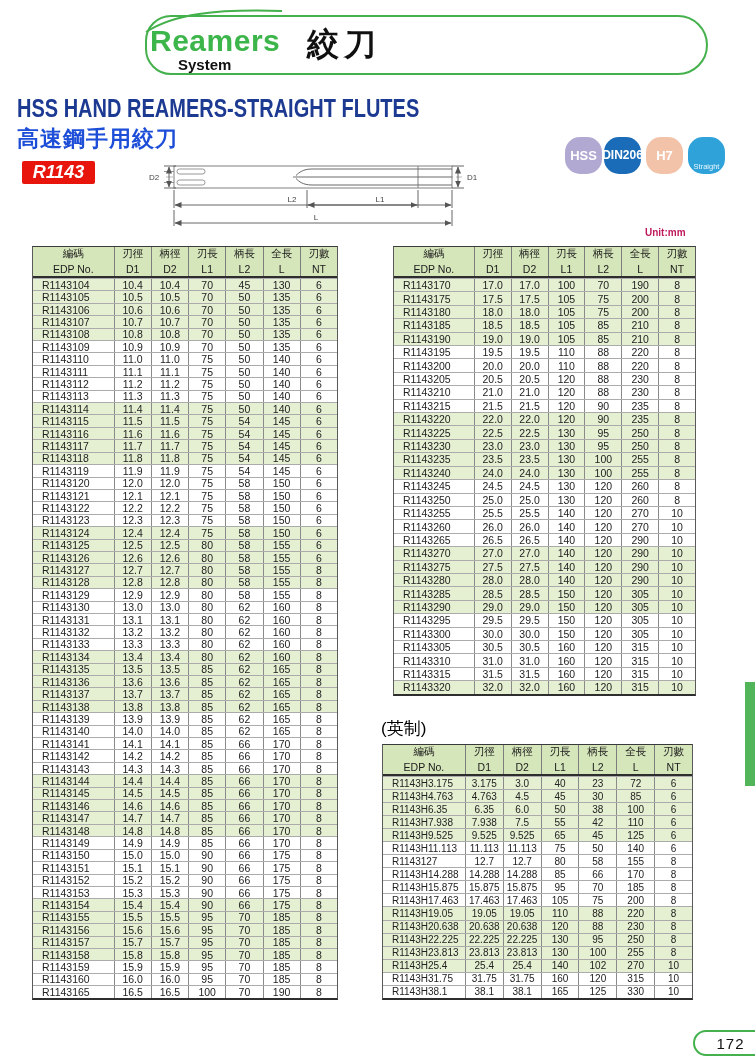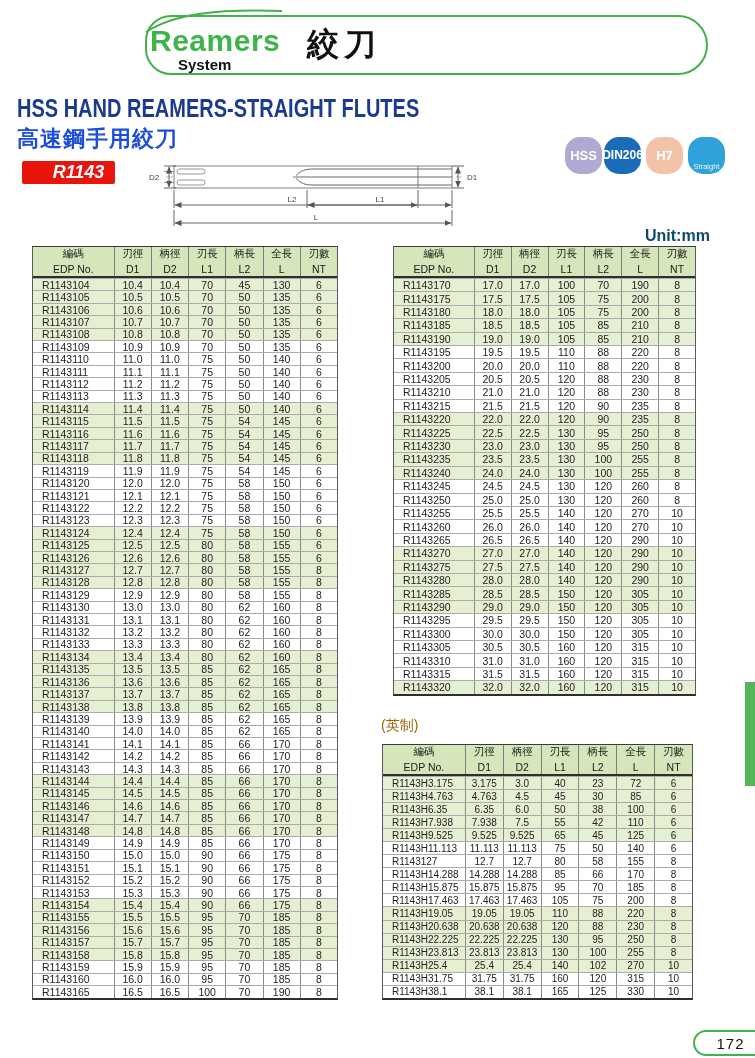--- a/index.html
+++ b/index.html
@@ -12,54 +12,54 @@
     border:2.5px solid #44b14c;border-radius:26px 30px 30px 26px;background:#fff;}
   .banner-swoosh{position:absolute;left:-3px;top:-9px;width:140px;height:28px;pointer-events:none;}
   .banner-brand{position:absolute;left:3px;top:9px;font-size:30px;font-weight:bold;color:#3cb54a;line-height:1;letter-spacing:0.5px;}
   .banner-system{position:absolute;left:5px;top:40px;font-size:15px;font-weight:bold;color:#101010;line-height:1;margin-left:26px;}
   .banner-zh{position:absolute;left:160px;top:11px;font-size:32px;font-weight:bold;color:#101010;line-height:1;letter-spacing:5px;}
   
   .title-en{position:absolute;left:17px;top:95px;font-size:25px;font-weight:bold;color:#1c3a92;
     white-space:nowrap;transform:scaleX(0.8);transform-origin:left center;line-height:1.1;}
   .title-zh{position:absolute;left:17px;top:127px;font-size:22px;font-weight:bold;color:#1d4ed8;line-height:1.1;letter-spacing:1px;}
   .model-badge{position:absolute;left:22px;top:161px;width:73px;height:23px;background:#e8150d;
-    color:#fff;font-weight:bold;font-style:italic;font-size:18px;display:flex;align-items:center;justify-content:center;border-radius:2px;padding-left:20px;}
+    color:#fff;font-weight:bold;font-style:italic;font-size:18px;display:flex;align-items:center;justify-content:center;border-radius:2px;}
   
   .diagram{position:absolute;left:140px;top:158px;width:345px;height:82px;}
   .diagram text{font-family:"Liberation Sans",sans-serif;font-size:8px;fill:#444;}
   
   .badge{position:absolute;top:137px;width:37px;height:37px;border-radius:15px;display:flex;
     align-items:center;justify-content:center;color:#fff;font-weight:bold;font-size:13px;margin-left:32px;}
   .badge-hss{left:533px;background:#b2a9d3;}
   .badge-din{left:572px;background:#1a6cb8;flex-direction:row;font-size:12px;line-height:1.1;}
   .badge-h7{left:614px;background:#f2c3a9;}
   .badge-straight{left:656px;background:#2fa3d9;}
   .straight-bars{position:absolute;left:6px;top:5px;}
   .straight-bars .bar{width:20px;height:3.4px;background:#fff;border-radius:1.5px;margin-bottom:1.8px;}
   .straight-label{position:absolute;bottom:3px;left:0;width:100%;text-align:center;font-size:7.5px;font-weight:normal;color:#eaf6fc;}
-  .unit-label{position:absolute;left:645px;top:227px;font-size:16px;font-weight:bold;color:#0c4a6e;}
+  .unit-label{position:absolute;left:645px;top:227px;font-size:10px;font-weight:bold;color:#be185d;}
   
   .dtable{position:absolute;background:#fff;border:1px solid #5a5a5a;border-top:1.5px solid #3a3a3a;
     border-bottom:2px solid #2e2e2e;box-sizing:border-box;--cols:26.5% repeat(6,1fr);}
   .thead{display:grid;grid-template-columns:var(--cols);height:31px;background:#d6e6bb;
     border-bottom:2px solid #2e2e2e;box-sizing:border-box;}
   .hcell{display:flex;flex-direction:column;align-items:center;justify-content:space-between;
     font-size:10.5px;line-height:1.2;color:#1a1a1a;border-left:1px solid #7d7d7d;box-sizing:border-box;}
   .hcell:first-child{border-left:none;}
   .trow{display:grid;grid-template-columns:var(--cols);height:var(--rh);border-top:1px solid #ababab;box-sizing:border-box;}
   .trow:first-of-type{border-top:none;}
   .trow.green{background:#e5efd1;}
   .tcell{display:flex;align-items:center;justify-content:center;font-size:var(--fs,10.5px);
     color:#222;border-left:1px solid #8a8a8a;box-sizing:border-box;overflow:hidden;white-space:nowrap;}
   .tcell:first-child{border-left:none;}
   .tcell.edp{justify-content:flex-start;padding-left:9px;}
   #tbl-left{left:32px;top:246px;width:306px;--rh:12.41px;--fs:10.5px;}
   #tbl-right{left:393px;top:246px;width:303px;--rh:13.42px;--fs:10.5px;}
   #tbl-inch{left:382px;top:744px;width:311px;--rh:13.05px;--fs:10px;}
-  .inch-label{position:absolute;left:381px;top:717px;font-size:14px;color:#a16207;}
+  .inch-label{position:absolute;left:381px;top:717px;font-size:17px;color:#000000;}
   
   .side-tab{position:absolute;left:745px;top:682px;width:10px;height:104px;background:#53b55a;}
   .page-pill{position:absolute;left:693px;top:1030px;width:75px;height:26px;border:2.5px solid #44b14c;
     border-radius:14px;background:#fff;display:flex;align-items:center;justify-content:center;
     font-size:15px;color:#111;letter-spacing:1px;box-sizing:border-box;}
 </style>
 </head>
 <body>
 
 <div class="banner">

